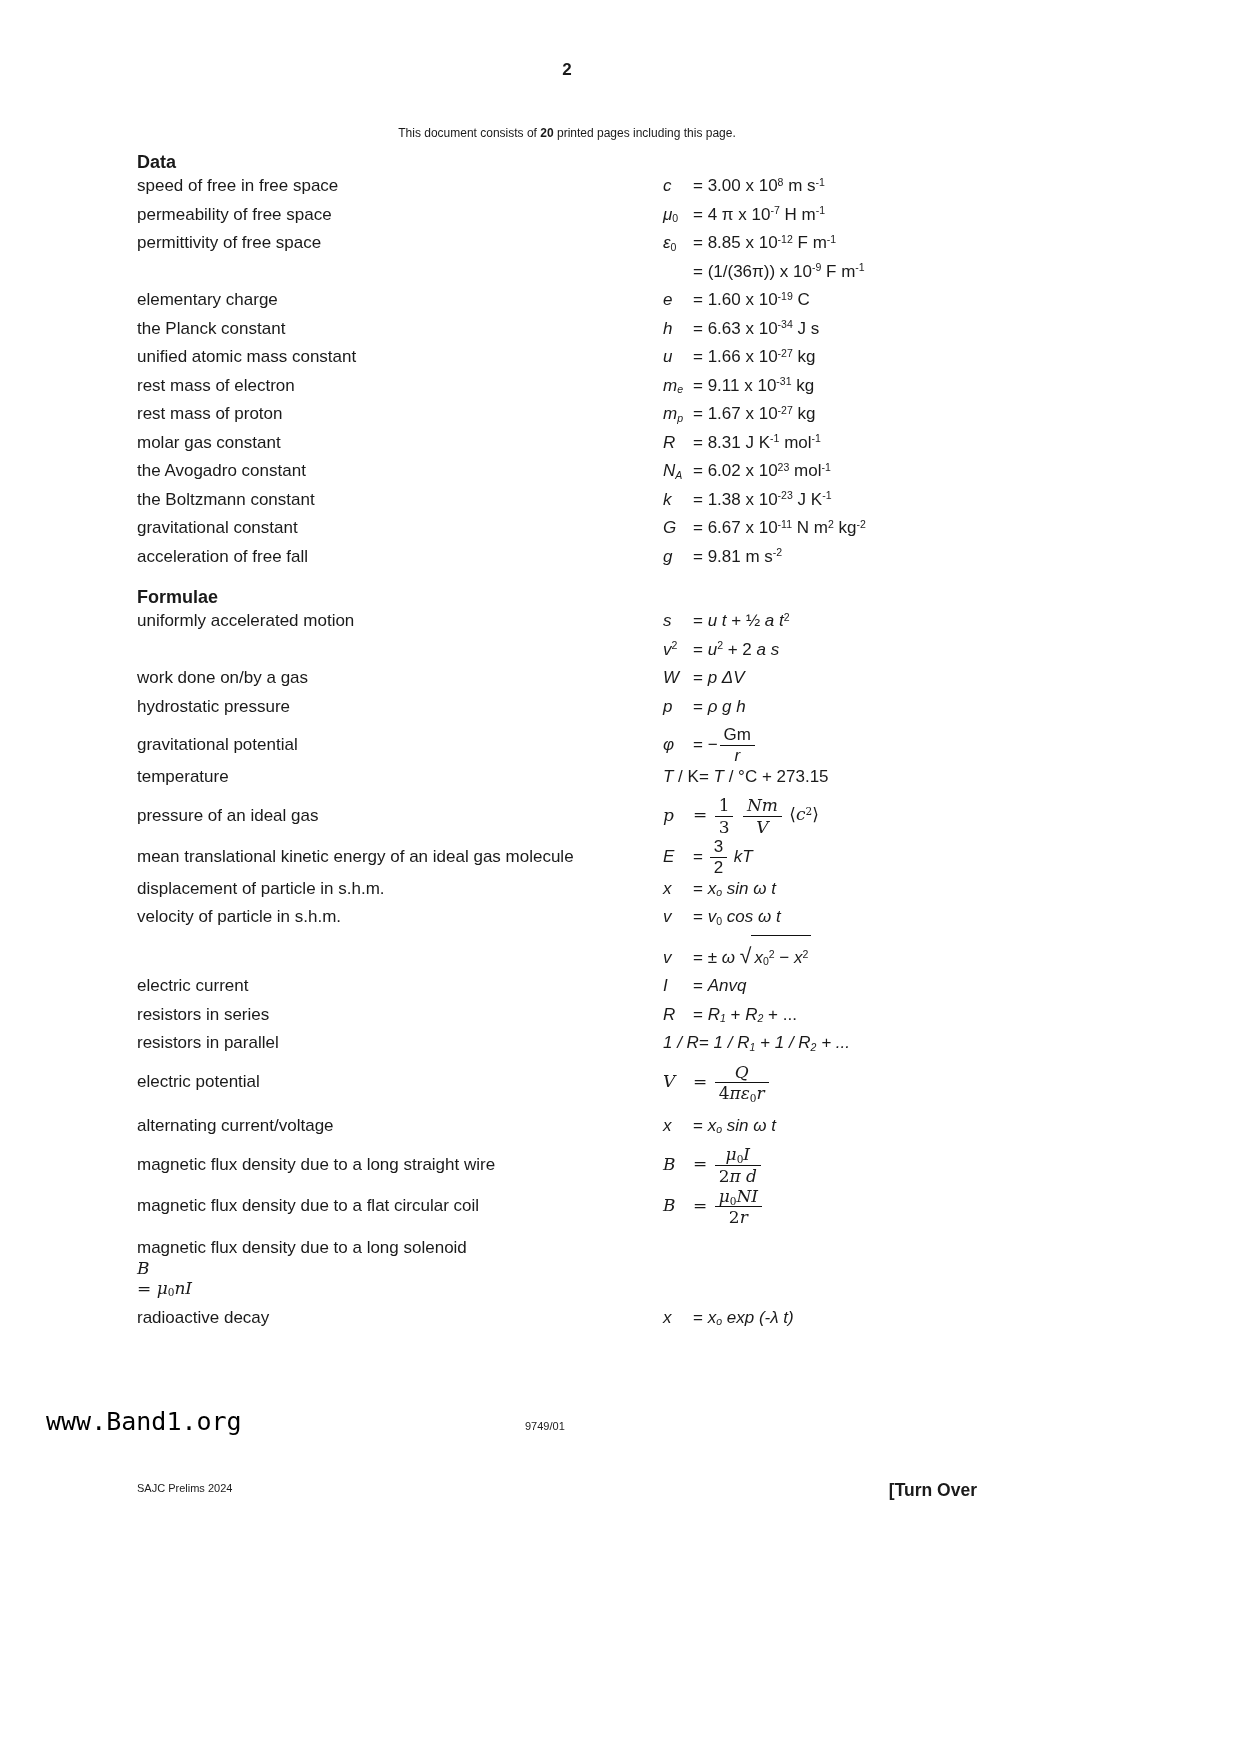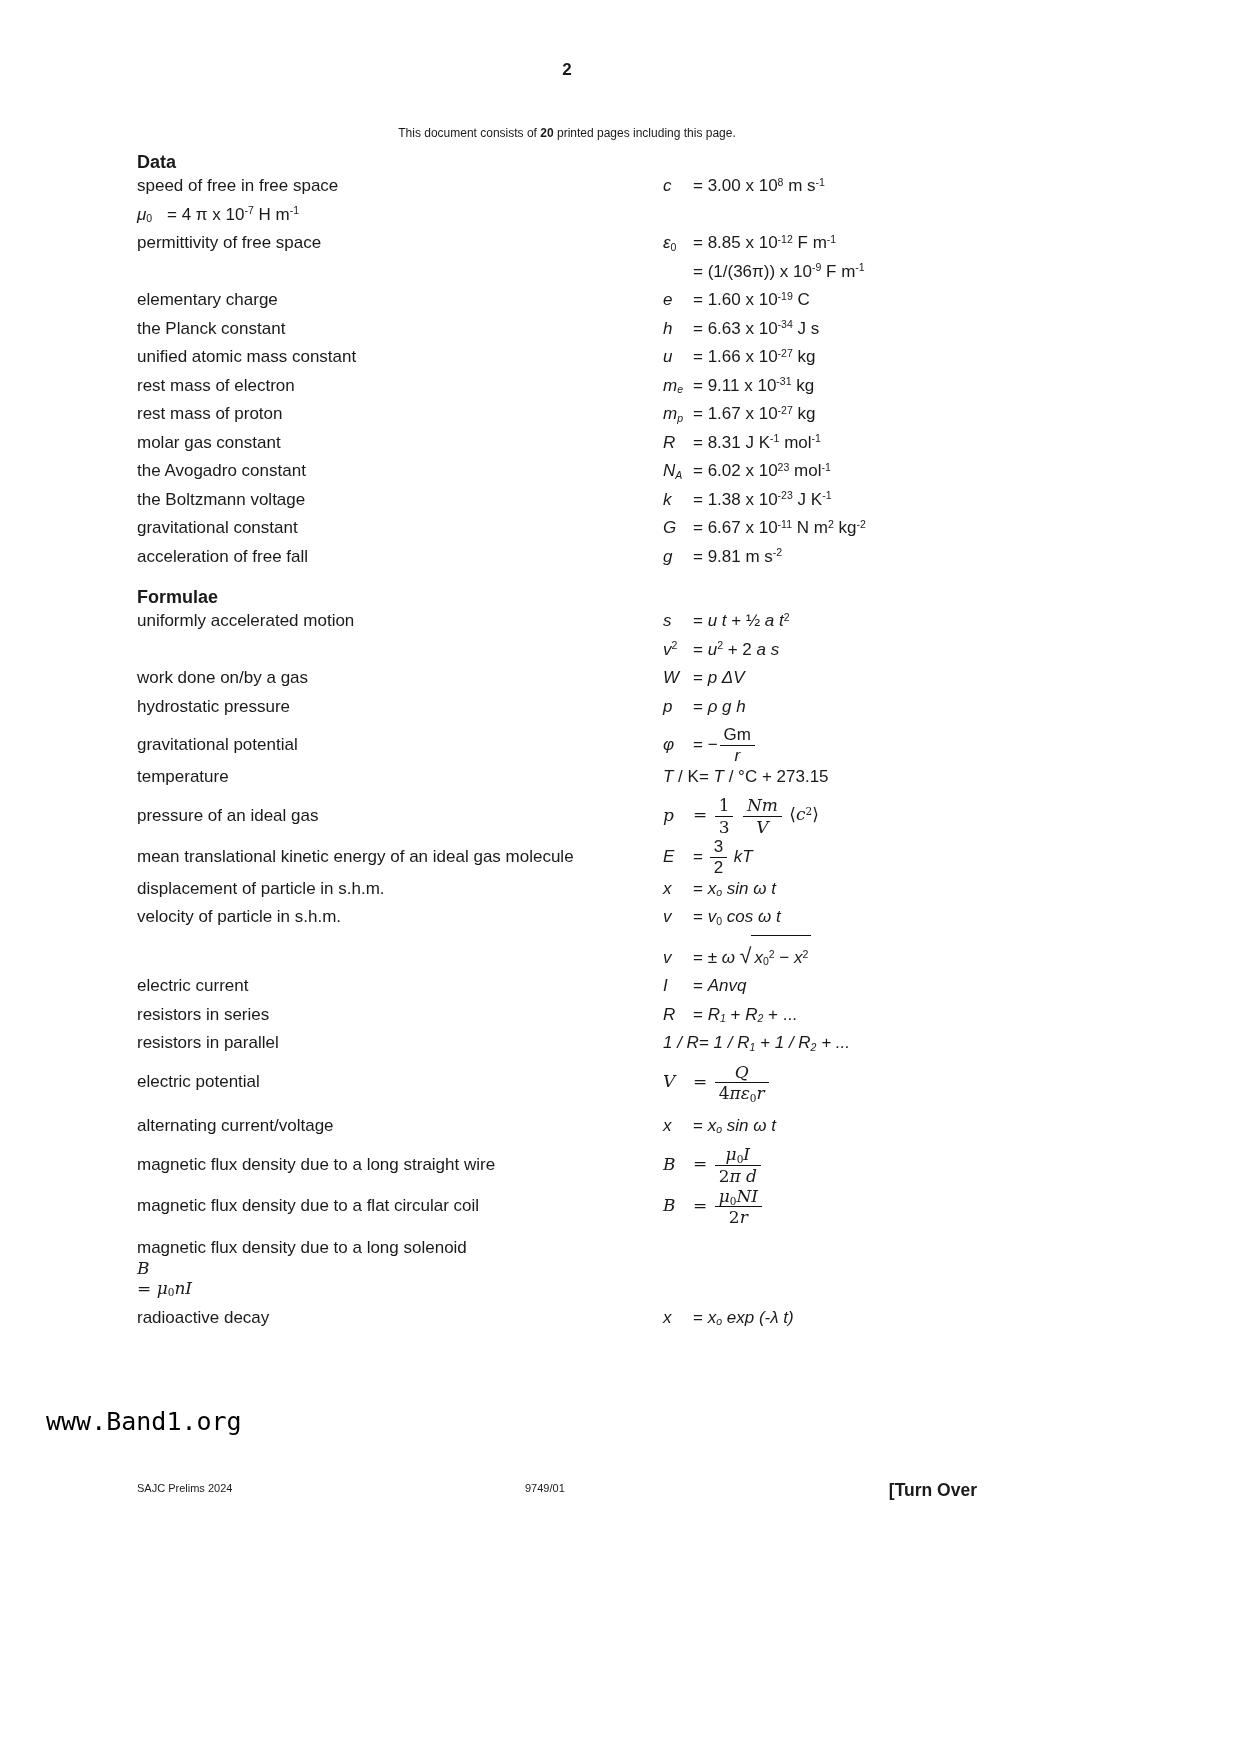--- a/index.html
+++ b/index.html
@@ -30,21 +30,21 @@
   .sqrt .body{border-top:1.5px solid #111;padding:12px 3px;}
   .serif{font-family:"DejaVu Serif", serif;}
   
   #formulae-rows .frow:nth-child(11){margin-top:8px;}
   #formulae-rows .frow:nth-child(12){margin-top:4px;}
   #formulae-rows .frow:nth-child(16){margin-top:12px;}
   #formulae-rows .frow:nth-child(19){margin-top:10px;flex-direction:column;}
   #formulae-rows .frow:nth-child(20){margin-top:10px;}
   .footer-item{position:absolute;font-size:11px;}
   #footer-left{left:137px;top:1482px;}
-  #footer-center{left:525px;top:1482px;}
+  #footer-center{left:525px;top:1420px;}
   #footer-right{right:262px;top:1480px;font-weight:bold;font-size:17.5px;}
   #watermark{
     position:absolute;left:46px;top:1407px;
     font-family:"DejaVu Sans Mono", monospace;font-size:25px;color:#000;
   }
 </style>
 </head>
 <body>
 
 <div id="content">
@@ -52,20 +52,21 @@
   <div class="intro"><span>This document consists of </span><b>20</b><span> printed pages including this page.</span></div>
 
   <div class="sec-head">Data</div>
   <div id="data-rows">
       <div class="frow">
         <div class="lab">speed of free in free space</div>
         <div class="sym"><span class="it">c</span></div>
         <div class="val">= 3.00 x 10<span class="sup">8</span> m s<span class="sup">-1</span></div>
       </div>
       <div class="frow">
+        <div class="lab">permeability of free space</div>
         <div class="sym"><span class="it">μ</span><span class="sub">0</span></div>
         <div class="val">= 4 π x 10<span class="sup">-7</span> H m<span class="sup">-1</span></div>
       </div>
       <div class="frow">
         <div class="lab">permittivity of free space</div>
         <div class="sym"><span class="it">ε</span><span class="sub">0</span></div>
         <div class="val">= 8.85 x 10<span class="sup">-12</span> F m<span class="sup">-1</span></div>
       </div>
       <div class="frow">
         <div class="lab"></div>
@@ -101,21 +102,21 @@
         <div class="lab">molar gas constant</div>
         <div class="sym"><span class="it">R</span></div>
         <div class="val">= 8.31 J K<span class="sup">-1</span> mol<span class="sup">-1</span></div>
       </div>
       <div class="frow">
         <div class="lab">the Avogadro constant</div>
         <div class="sym"><span class="it">N</span><span class="sub it">A</span></div>
         <div class="val">= 6.02 x 10<span class="sup">23</span> mol<span class="sup">-1</span></div>
       </div>
       <div class="frow">
-        <div class="lab">the Boltzmann voltage</div>
+        <div class="lab">the Boltzmann constant</div>
         <div class="sym"><span class="it">k</span></div>
         <div class="val">= 1.38 x 10<span class="sup">-23</span> J K<span class="sup">-1</span></div>
       </div>
       <div class="frow">
         <div class="lab">gravitational constant</div>
         <div class="sym"><span class="it">G</span></div>
         <div class="val">= 6.67 x 10<span class="sup">-11</span> N m<span class="sup">2</span> kg<span class="sup">-2</span></div>
       </div>
       <div class="frow">
         <div class="lab">acceleration of free fall</div>

